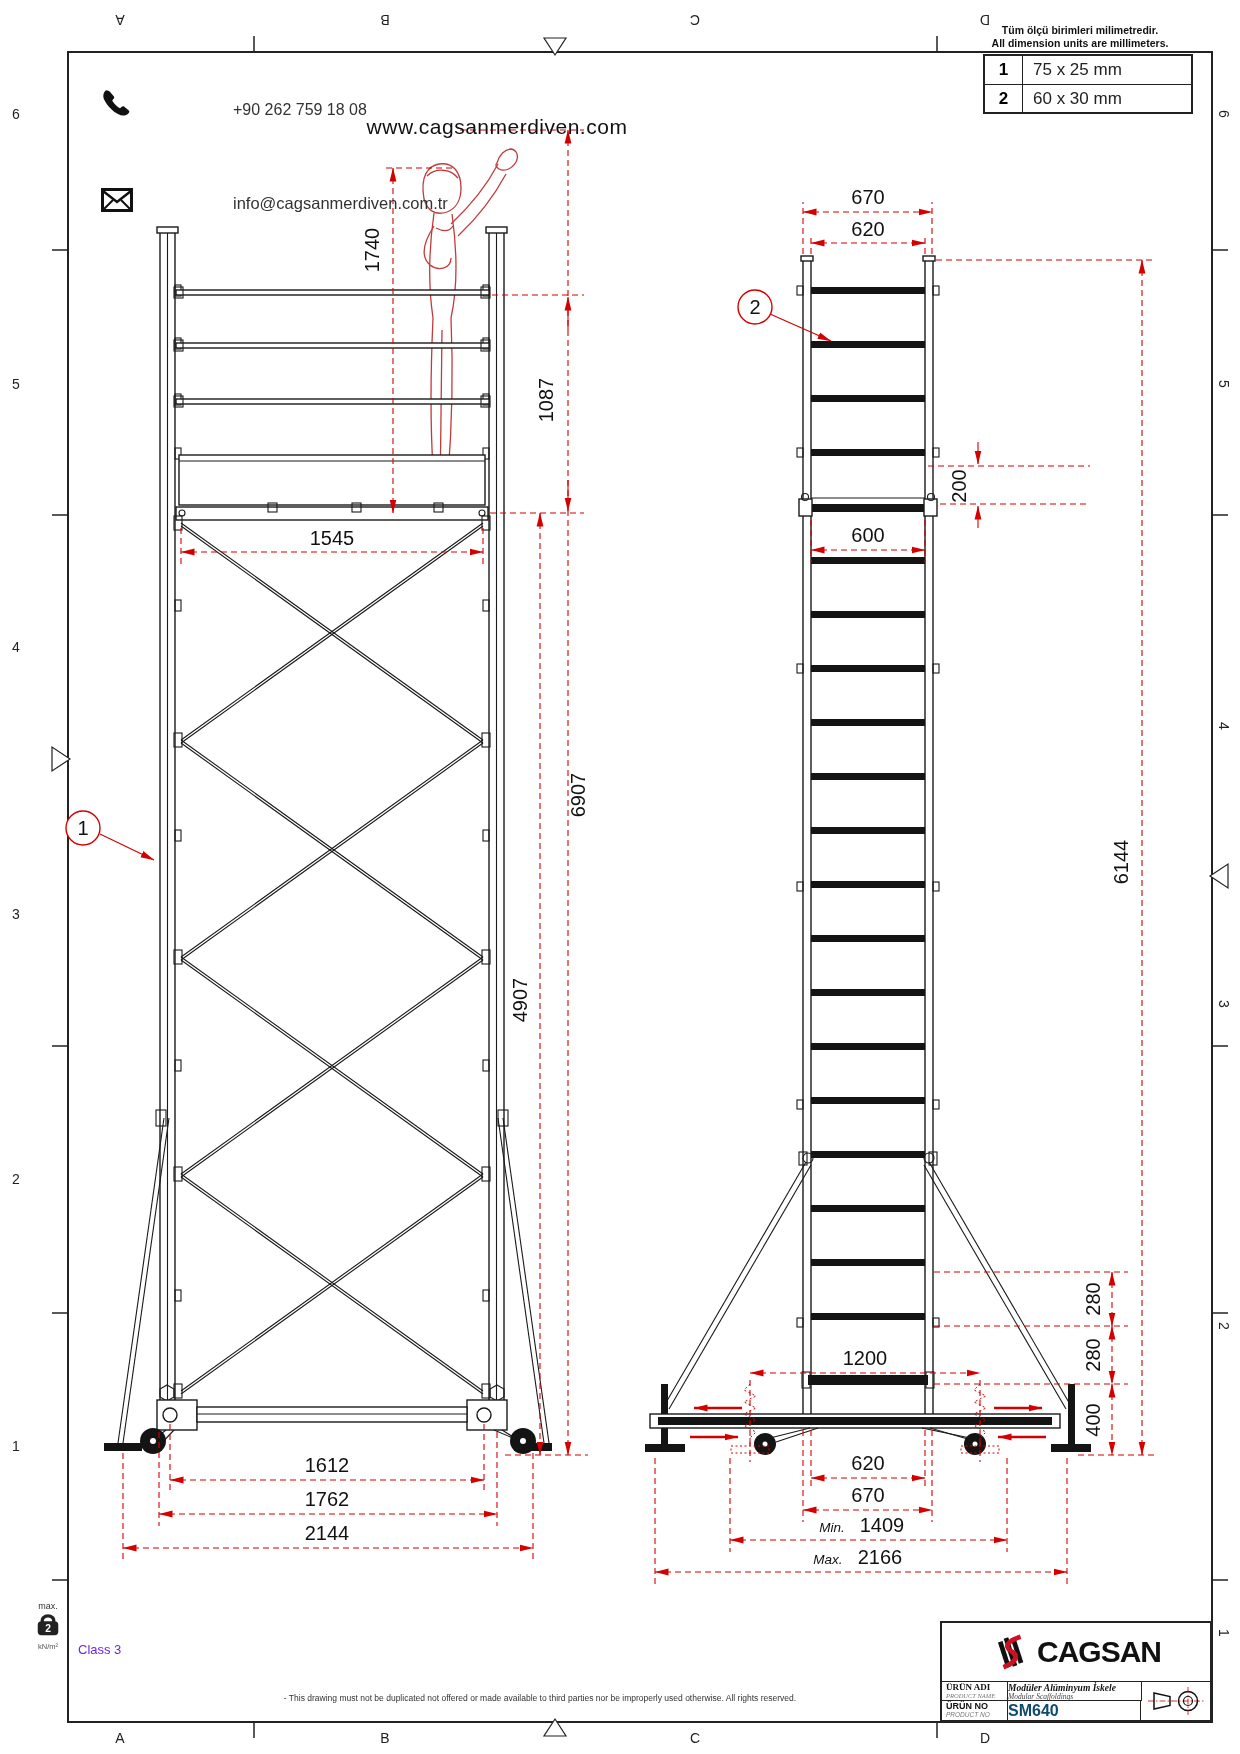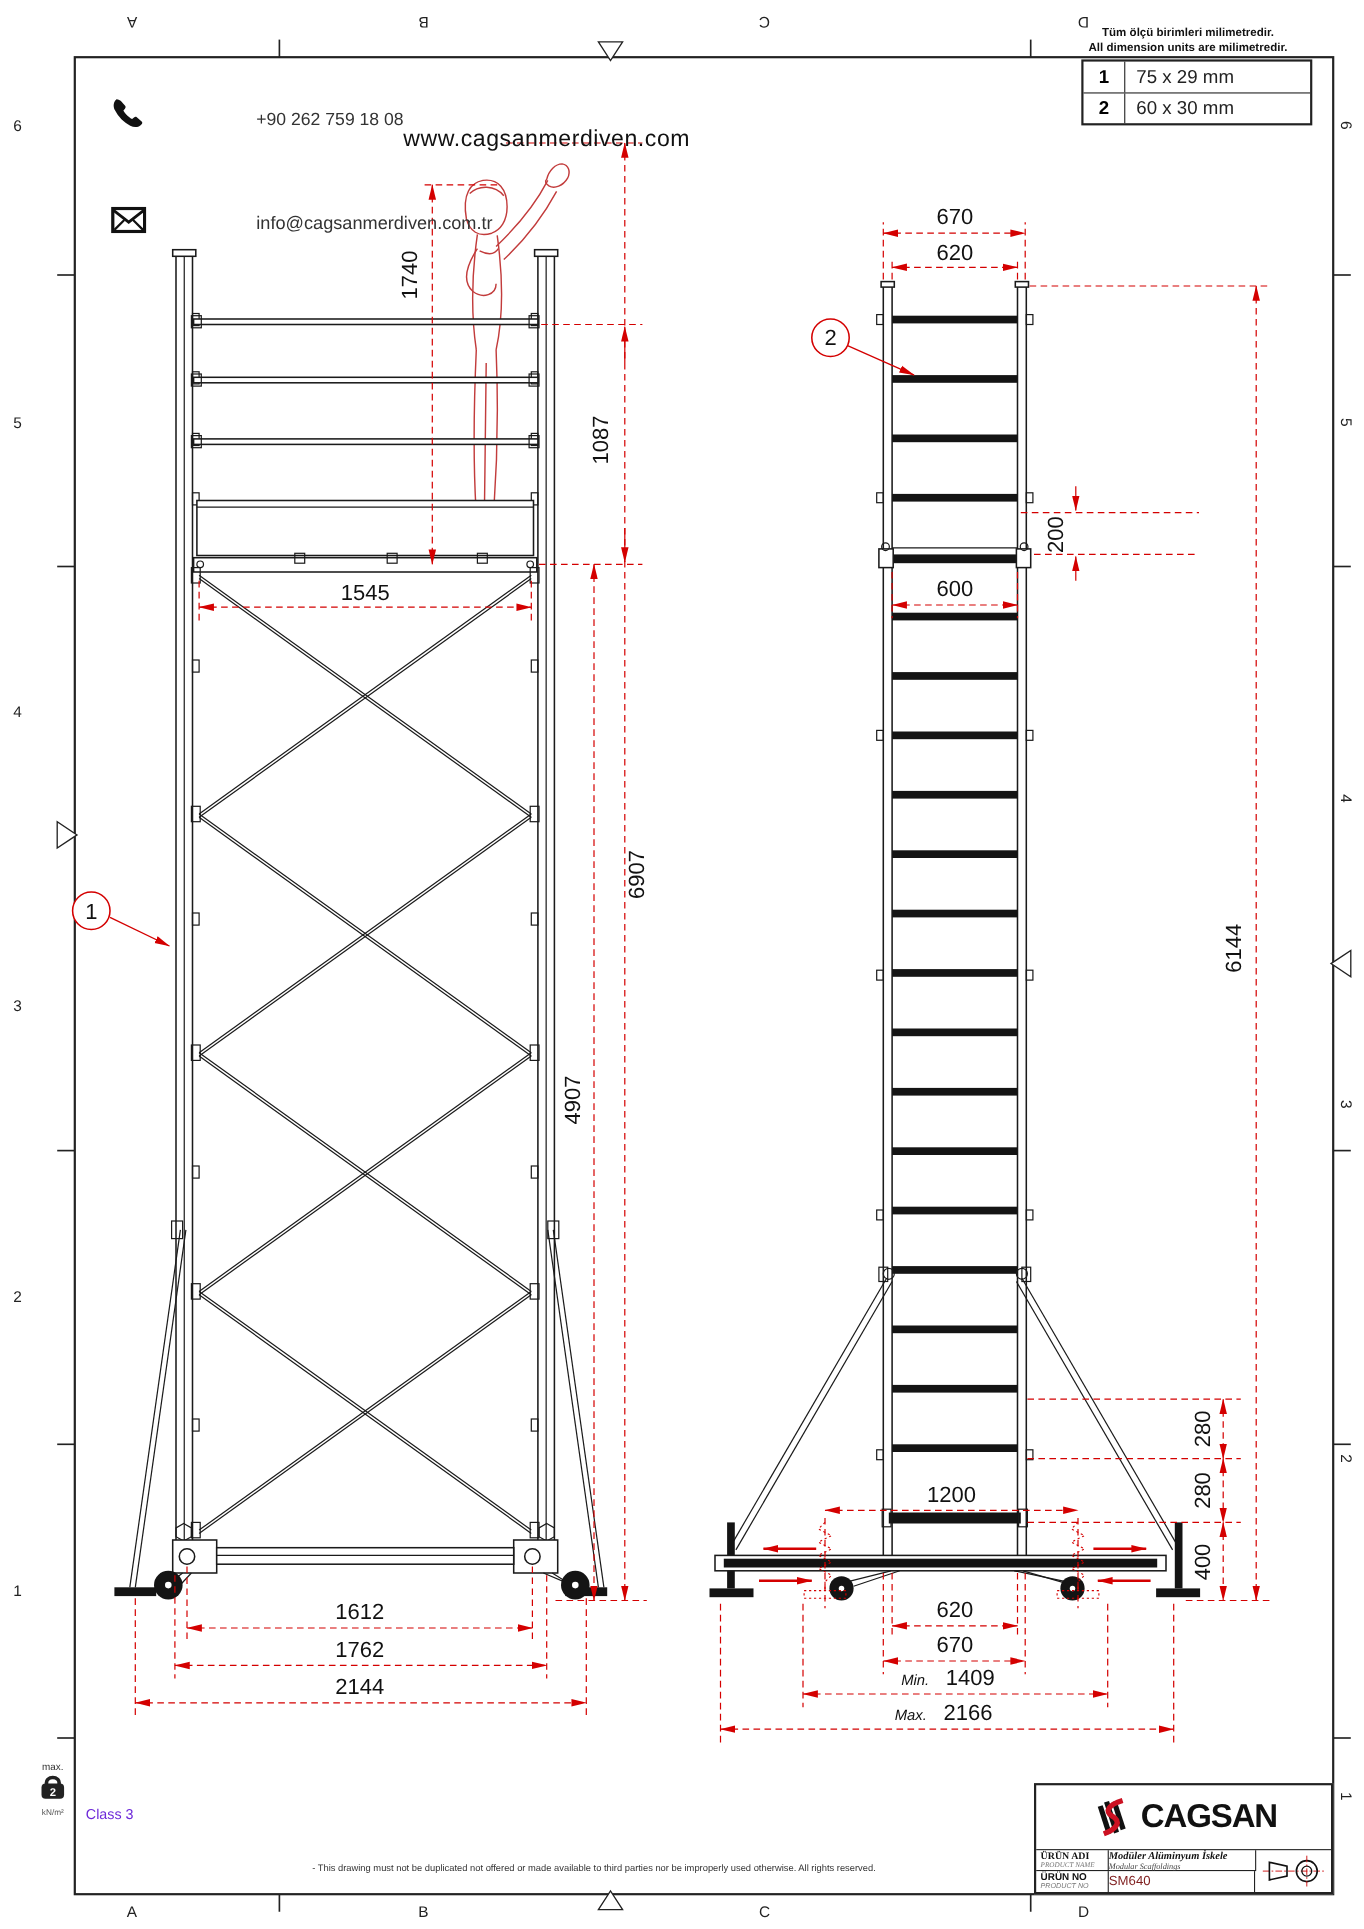--- a/index.html
+++ b/index.html
@@ -47,21 +47,21 @@
              display:flex; align-items:center; justify-content:center; gap:4px; }
   .tb-logo .word { font-size:30px; font-weight:800; letter-spacing:-1px; color:#111; }
   .tb-r1 { position:absolute; left:0; top:59px; width:200px; height:19px; border-bottom:1.5px solid #222; display:flex;font-family:Liberation Serif, serif; }
   .tb-r2 { position:absolute; left:0; top:78px; width:199px; height:19px; display:flex; }
   .tb-lab { width:66px; border-right:1.5px solid #222; padding:1px 0 0 4px; }
   .tb-lab .tr { font-size:9px; font-weight:bold; color:#111; line-height:1; }
   .tb-lab .en { font-size:6.5px; color:#777; font-style:italic; line-height:1.1; }
   .tb-val { flex:1; border-right:1.5px solid #222; padding-top:1px; }
   .tb-val .tr { font-size:9.5px; font-weight:bold; font-style:italic; color:#111; line-height:1.1; }
   .tb-val .en { font-size:7.5px; font-style:italic; color:#444; line-height:1.1; }
-  .tb-val .no { font-size:12px; font-weight:normal; color:#7f1d1d; line-height:17px; }
+  .tb-val .no { font-size:16px; font-weight:bold; color:#0c4a6e; line-height:17px; }
   .tb-sym { position:absolute; left:199px; top:59px; width:69px; height:38px; display:flex; align-items:center; justify-content:center; }
 
   
   .loadicon { position:absolute; left:30px; top:1602px; width:36px; text-align:center; }
   .loadicon .mx { font-size:9px; color:#333; line-height:1; }
   .loadicon .un { font-size:7.5px; color:#555; line-height:1; }
   .class3 { position:absolute; left:78px; top:1642px; font-size:13px; color:#6d28d9; }
   .discl { position:absolute; left:270px; top:1692px; width:540px; text-align:center;
            font-size:8.5px; color:#333; line-height:1.45; }
 </style>
@@ -466,26 +466,26 @@
         <path d="M2 3 L16 14 L30 3" fill="none" stroke="#111" stroke-width="2.5"></path>
         <path d="M3 21 L12 12 M29 21 L20 12" stroke="#111" stroke-width="2"></path>
       </svg>
 </div>
 <div class="ov hdr-txt" style="left:233px; top:194px; font-size:16.5px;">info@cagsanmerdiven.com.tr</div>
 
 <div class="ov site" style="left:347px; top:86px; width:300px;margin-top:29px;">www.cagsanmerdiven.com</div>
 
 <div class="units-note ov">
   <div>Tüm ölçü birimleri milimetredir.</div>
-  <div>All dimension units are milimetredir.</div>
+  <div>All dimension units are millimeters.</div>
 </div>
 <div class="ptable ov">
   <div class="row">
     <div class="no">1</div>
-    <div class="sz">75 x 29 mm</div>
+    <div class="sz">75 x 25 mm</div>
   </div>
   <div class="row">
     <div class="no">2</div>
     <div class="sz">60 x 30 mm</div>
   </div>
 </div>
 
 <span class="gref ov g180" style="left:108px; top:12px;">A</span>
 <span class="gref ov g180" style="left:373px; top:12px;">B</span>
 <span class="gref ov g180" style="left:683px; top:12px;">C</span>

